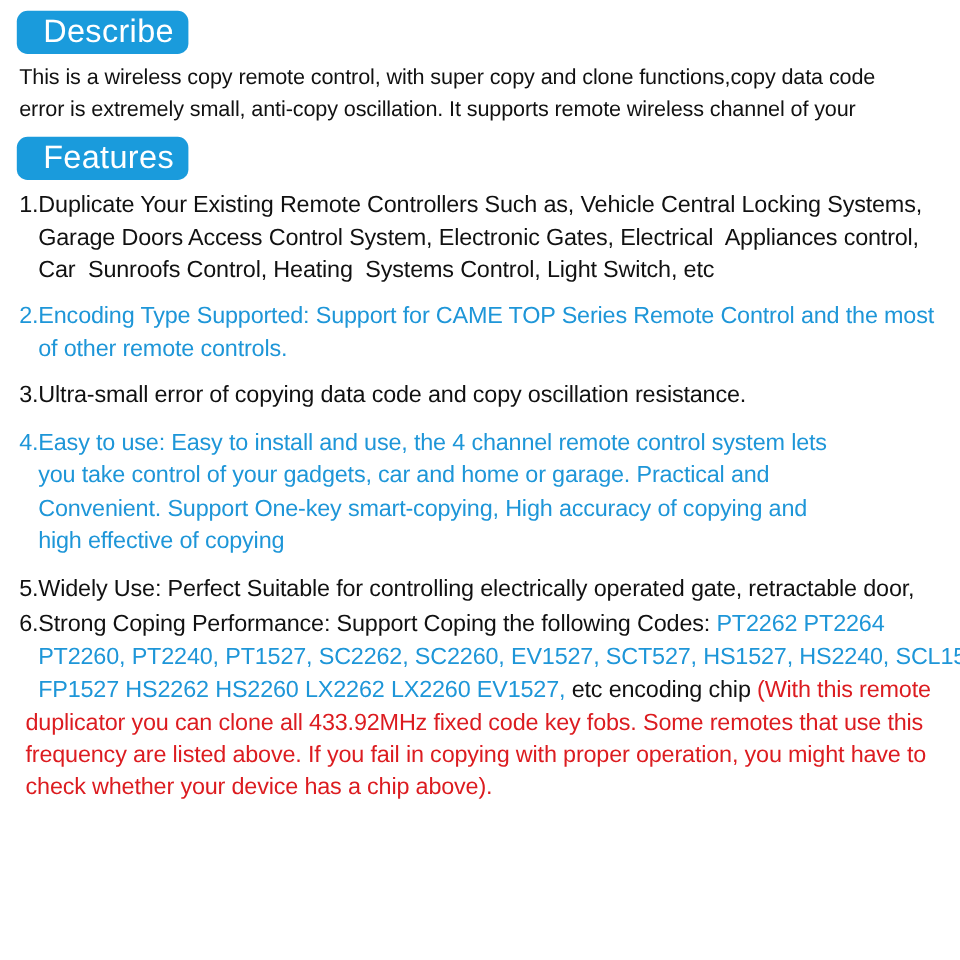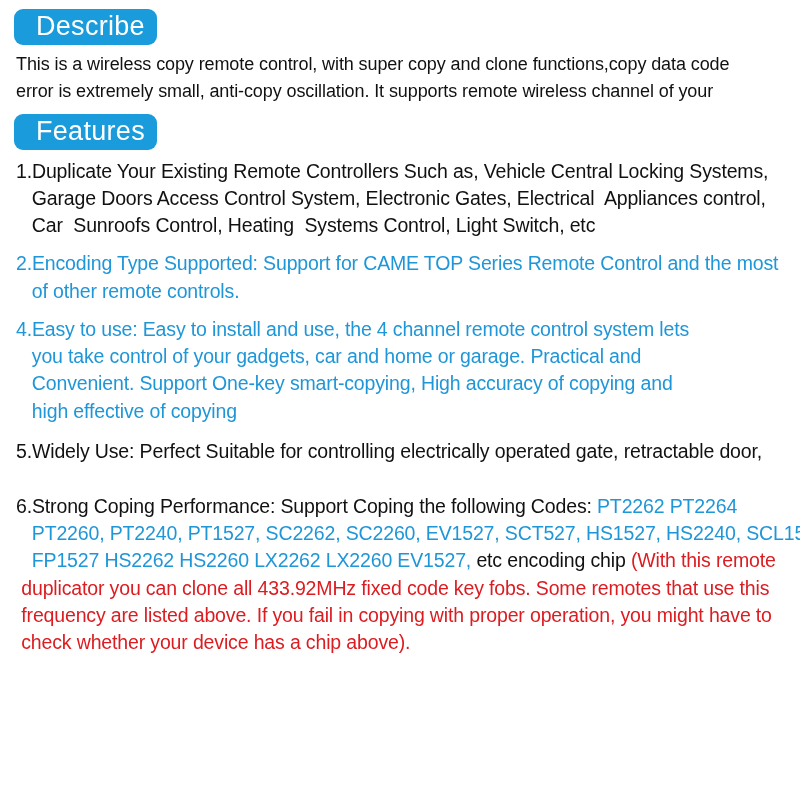--- a/index.html
+++ b/index.html
@@ -60,21 +60,21 @@
   .feature .ln { display: block; white-space: pre; }
   .dark  { color: #111111; }
   .blue  { color: #1E96D8; }
   .feature .blue-seg { color: #1E96D8; }
   .feature .red-seg  { color: #DC1C20; }
   .feature .dark-seg { color: #111111; }
 
   #feature-6 { margin-bottom: 0; }
   #feature-4 { margin-bottom: 13px; }
   #feature-3 { margin-bottom: 13px; }
-  #feature-5 { margin-bottom: 28px; }
+  #feature-5 { margin-bottom: 2px; }
 </style>
 </head>
 <body>
 
 <div class="page">
 
   <div class="badge-wrap" id="describe-badge-wrap">
     <span class="badge">Describe</span>
   </div>
 
@@ -90,20 +90,23 @@
   <div class="feature-list" id="feature-list">
       <div class="feature" id="feature-1">
         <span class="ln dark">1.Duplicate Your Existing Remote Controllers Such as, Vehicle Central Locking Systems,</span>
         <span class="ln dark">   Garage Doors Access Control System, Electronic Gates, Electrical  Appliances control,</span>
         <span class="ln dark">   Car  Sunroofs Control, Heating  Systems Control, Light Switch, etc</span>
       </div>
       <div class="feature" id="feature-2">
         <span class="ln blue">2.Encoding Type Supported: Support for CAME TOP Series Remote Control and the most</span>
         <span class="ln blue">   of other remote controls.</span>
       </div>
+      <div class="feature" id="feature-3">
+        <span class="ln dark">3.Ultra-small error of copying data code and copy oscillation resistance.</span>
+      </div>
       <div class="feature" id="feature-4">
         <span class="ln blue">4.Easy to use: Easy to install and use, the 4 channel remote control system lets</span>
         <span class="ln blue">   you take control of your gadgets, car and home or garage. Practical and</span>
         <span class="ln blue">   Convenient. Support One-key smart-copying, High accuracy of copying and</span>
         <span class="ln blue">   high effective of copying</span>
       </div>
       <div class="feature" id="feature-5">
         <span class="ln dark">5.Widely Use: Perfect Suitable for controlling electrically operated gate, retractable door,</span>
       </div>
       <div class="feature" id="feature-6"><span class="dark-seg" style="white-space: pre;">6.Strong Coping Performance: Support Coping the following Codes: </span><span class="blue-seg" style="white-space: pre;">PT2262 PT2264</span><span class="blue-seg" style="white-space: pre;"></span><br><span class="blue-seg" style="white-space: pre;">   PT2260, PT2240, PT1527, SC2262, SC2260, EV1527, SCT527, HS1527, HS2240, SCL1527,</span><br><span class="blue-seg" style="white-space: pre;">   FP1527 HS2262 HS2260 LX2262 LX2260 EV1527,</span><span class="dark-seg" style="white-space: pre;"> etc encoding chip </span><span class="red-seg" style="white-space: pre;">(With this remote</span><br><span class="red-seg" style="white-space: pre;"> duplicator you can clone all 433.92MHz fixed code key fobs. Some remotes that use this</span><br><span class="red-seg" style="white-space: pre;"> frequency are listed above. If you fail in copying with proper operation, you might have to</span><br><span class="red-seg" style="white-space: pre;"> check whether your device has a chip above).</span></div>

